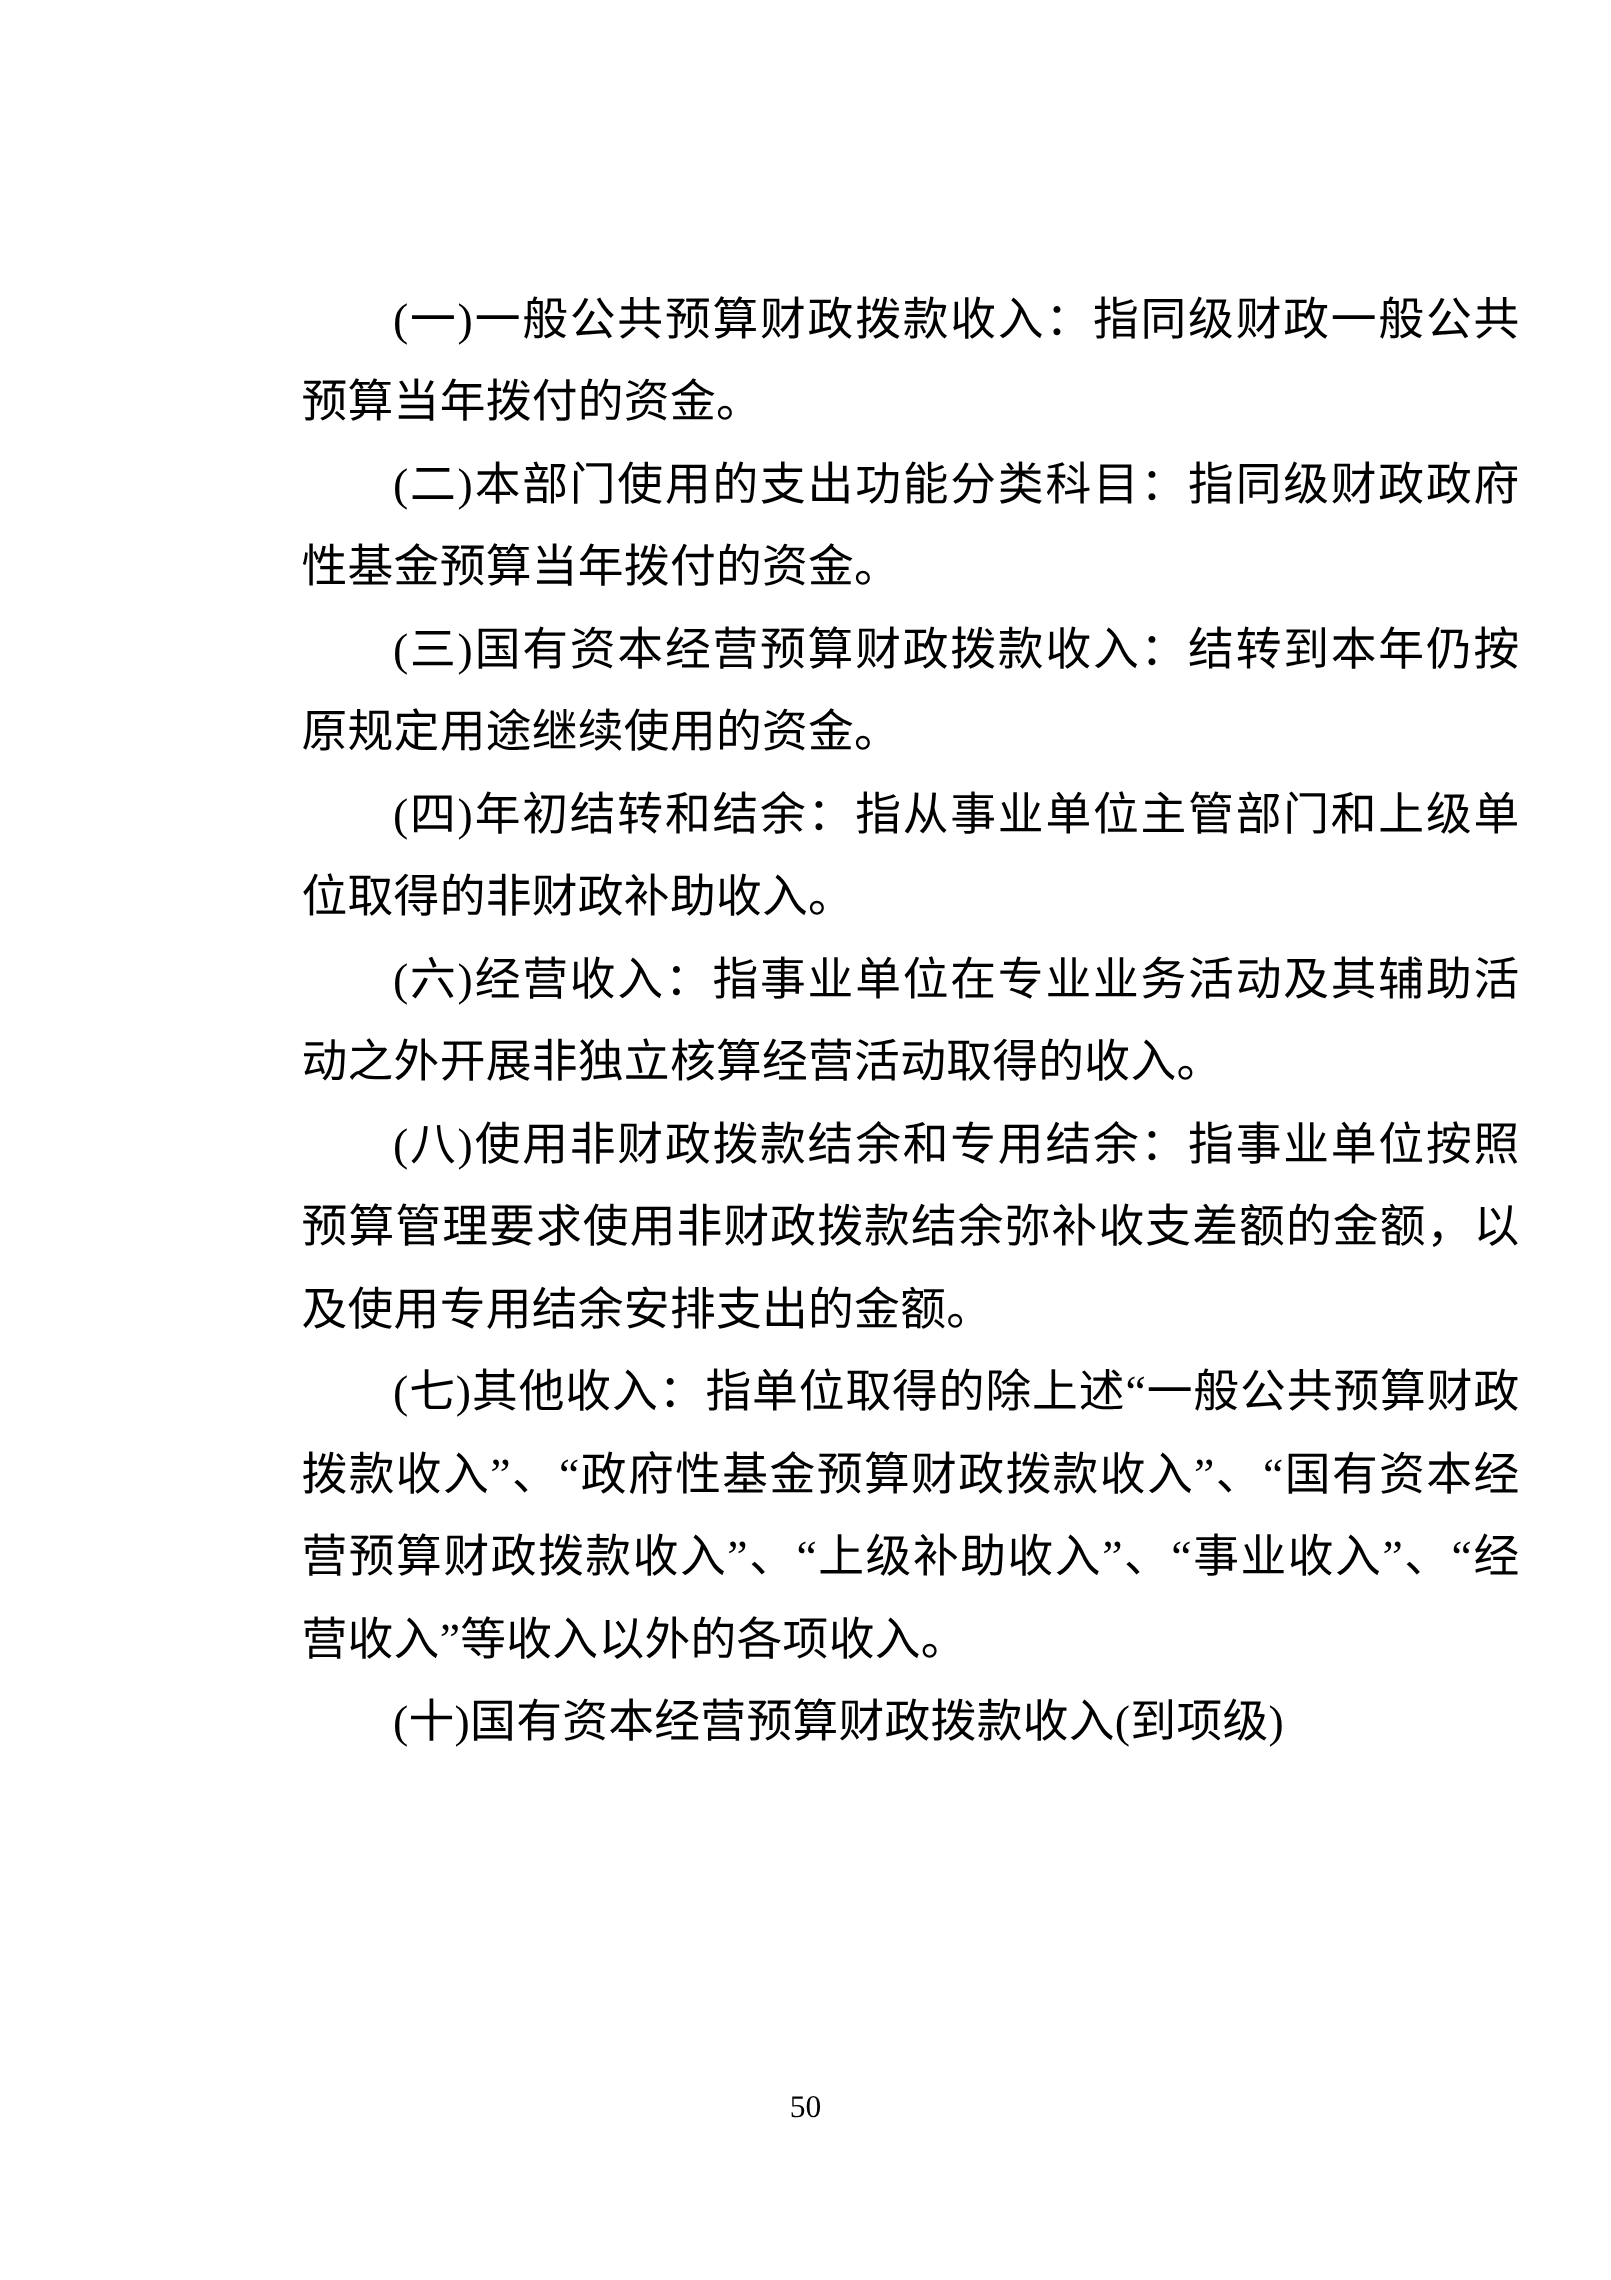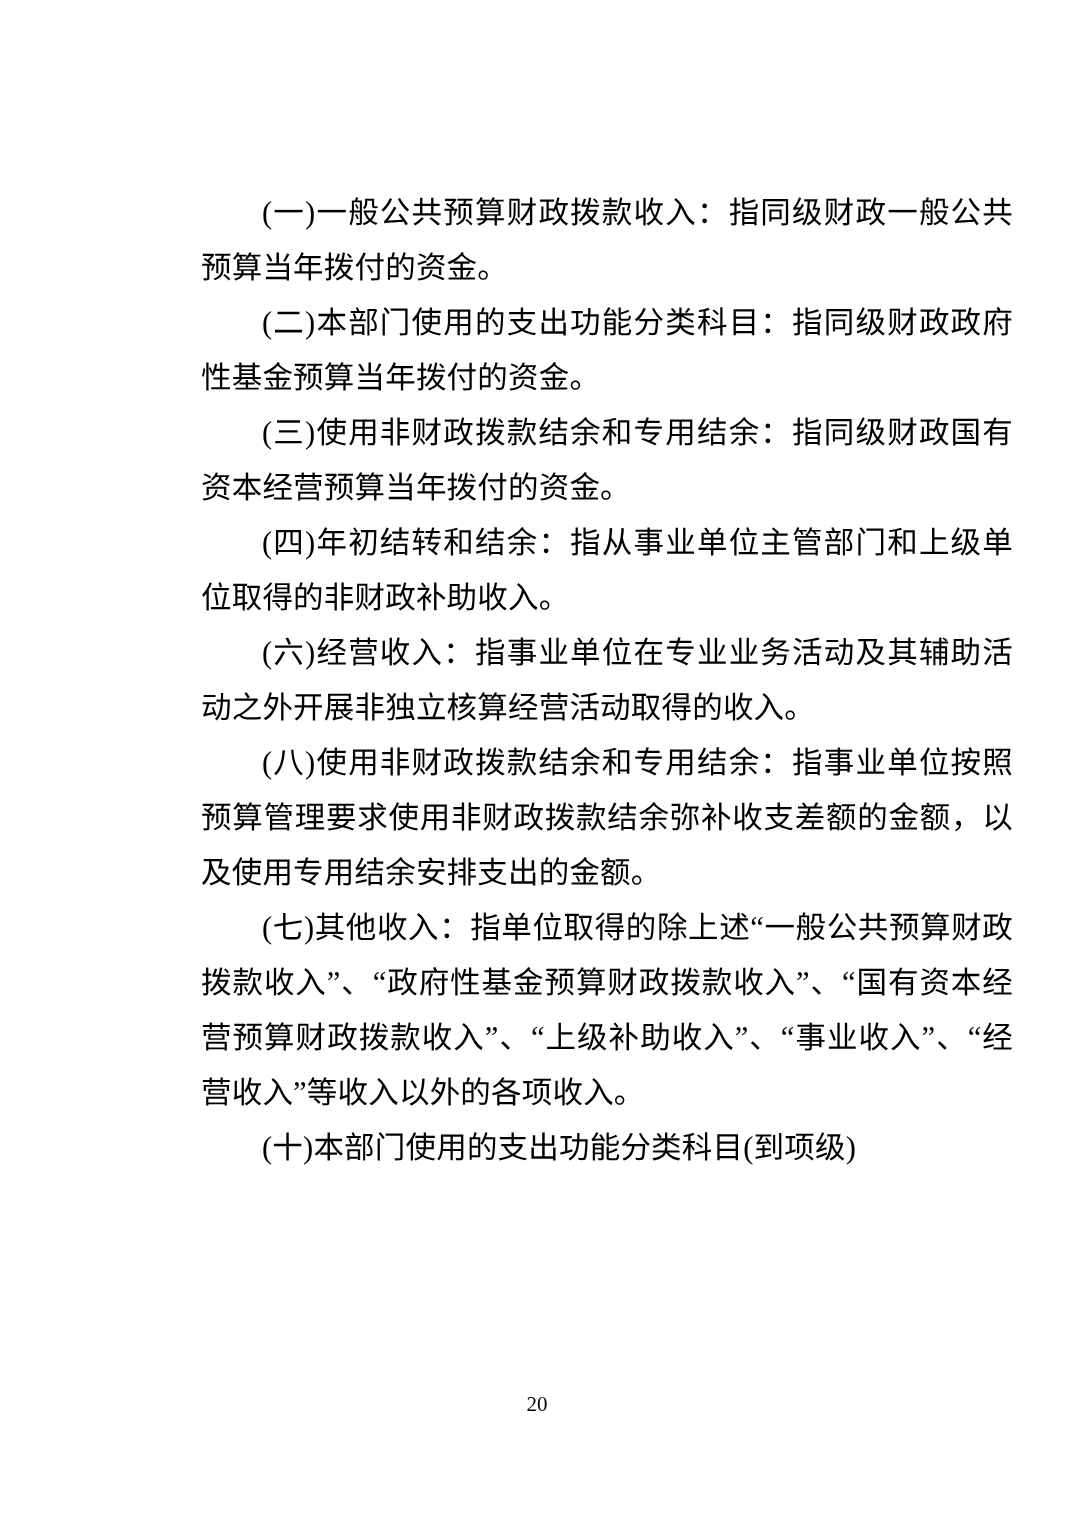--- a/index.html
+++ b/index.html
@@ -44,21 +44,21 @@
     color: #000000;
   }
 </style>
 </head>
 <body>
 
 <div class="page">
   <div class="content">
     <p class="para">(一)一般公共预算财政拨款收入：指同级财政一般公共预算当年拨付的资金。</p>
     <p class="para">(二)本部门使用的支出功能分类科目：指同级财政政府性基金预算当年拨付的资金。</p>
-    <p class="para">(三)使用非财政拨款结余和专用结余：指同级财政国有资本经营预算当年拨付的资金。</p>
+    <p class="para">(三)国有资本经营预算财政拨款收入：结转到本年仍按原规定用途继续使用的资金。</p>
     <p class="para">(四)年初结转和结余：指从事业单位主管部门和上级单位取得的非财政补助收入。</p>
     <p class="para">(六)经营收入：指事业单位在专业业务活动及其辅助活动之外开展非独立核算经营活动取得的收入。</p>
     <p class="para">(八)使用非财政拨款结余和专用结余：指事业单位按照预算管理要求使用非财政拨款结余弥补收支差额的金额，以及使用专用结余安排支出的金额。</p>
     <p class="para">(七)其他收入：指单位取得的除上述“一般公共预算财政拨款收入”、“政府性基金预算财政拨款收入”、“国有资本经营预算财政拨款收入”、“上级补助收入”、“事业收入”、“经营收入”等收入以外的各项收入。</p>
-    <p class="para">(十)本部门使用的支出功能分类科目(到项级)</p>
+    <p class="para">(十)国有资本经营预算财政拨款收入(到项级)</p>
   </div>
-  <div class="page-number">20</div>
+  <div class="page-number">50</div>
 </div>
 
 </body></html>

